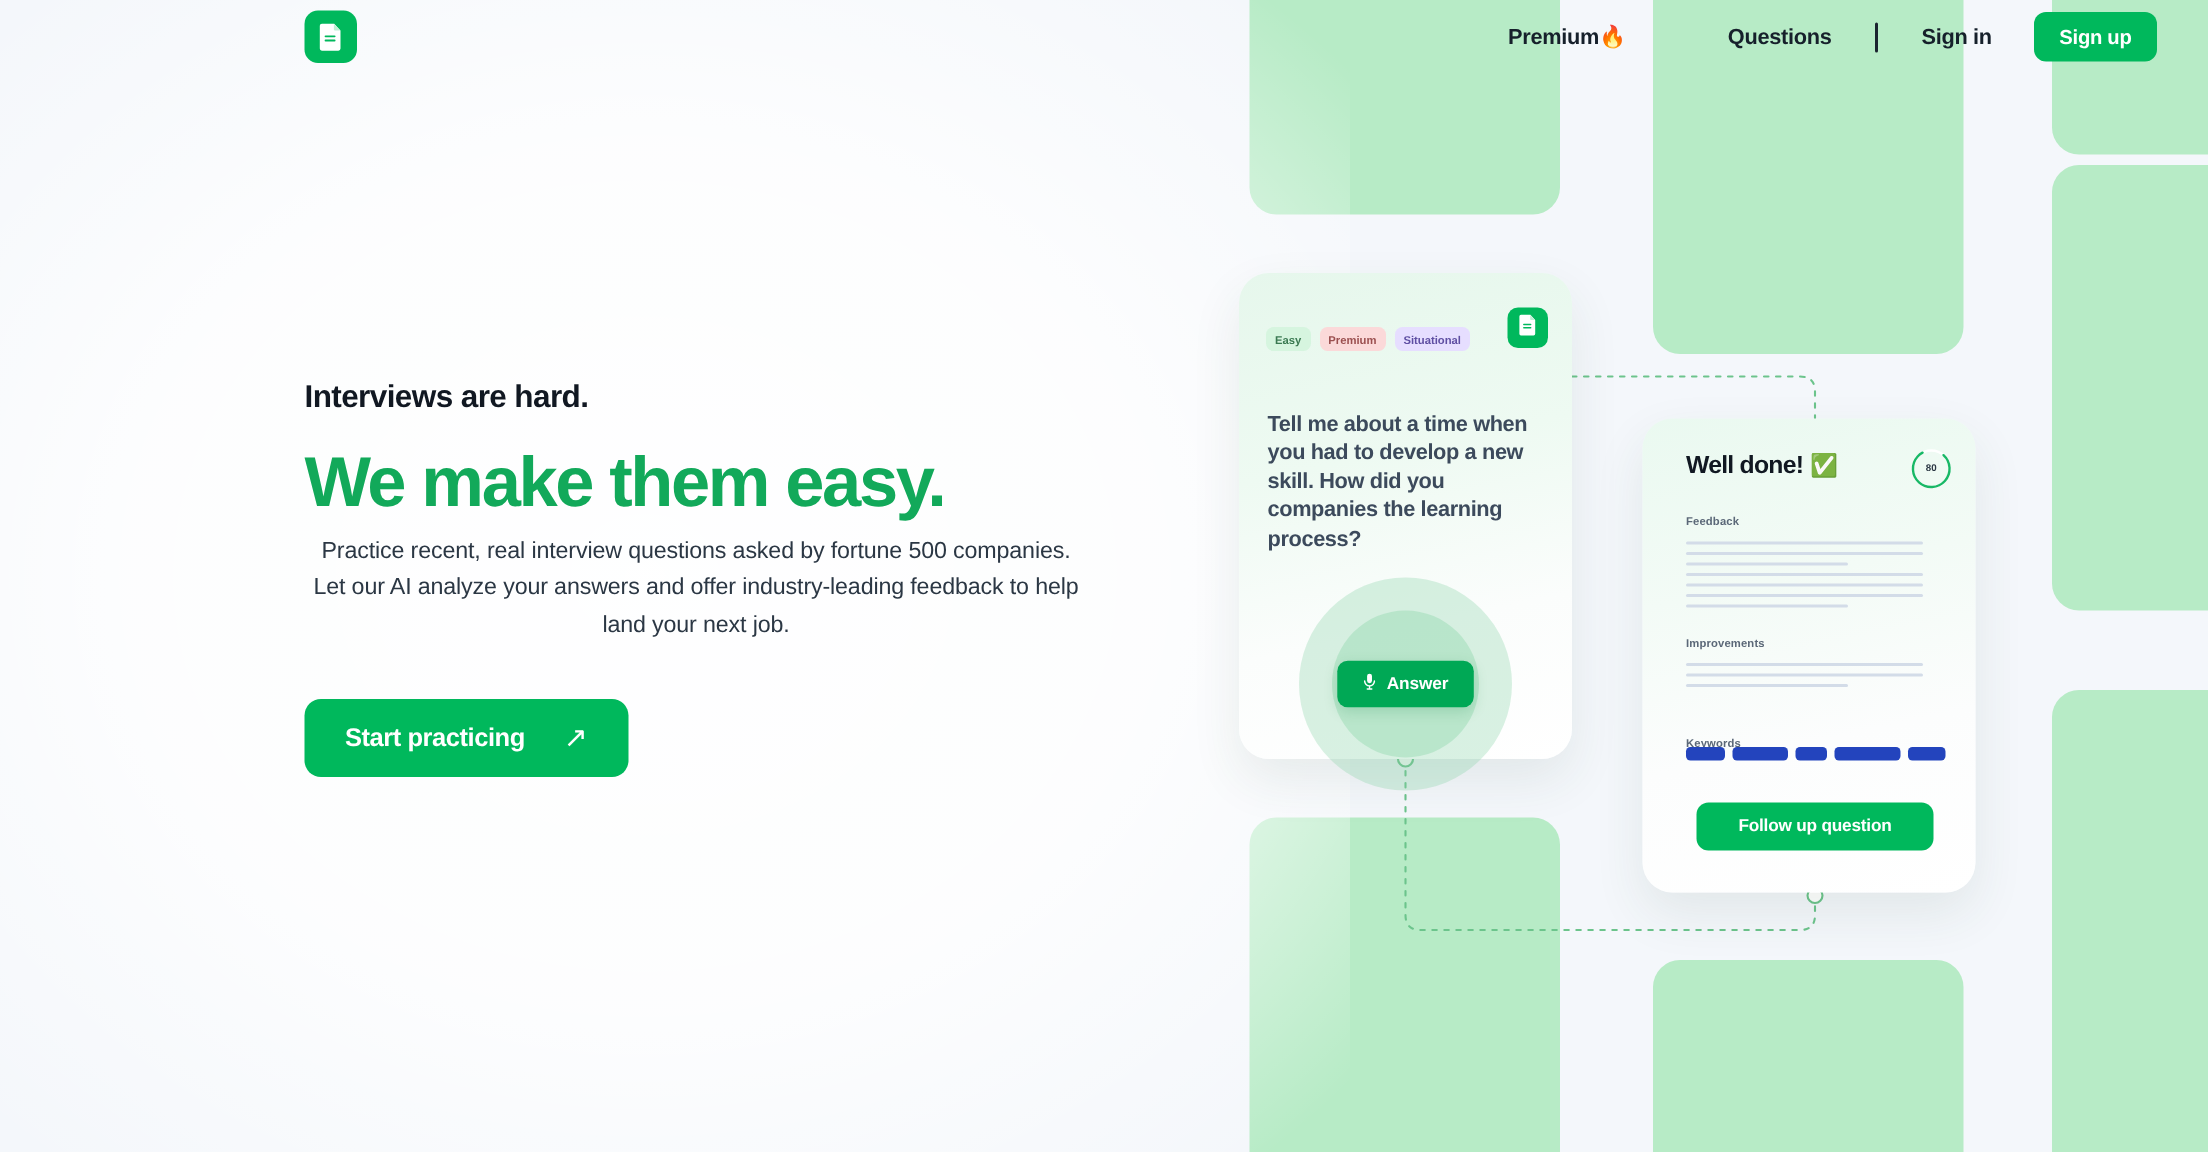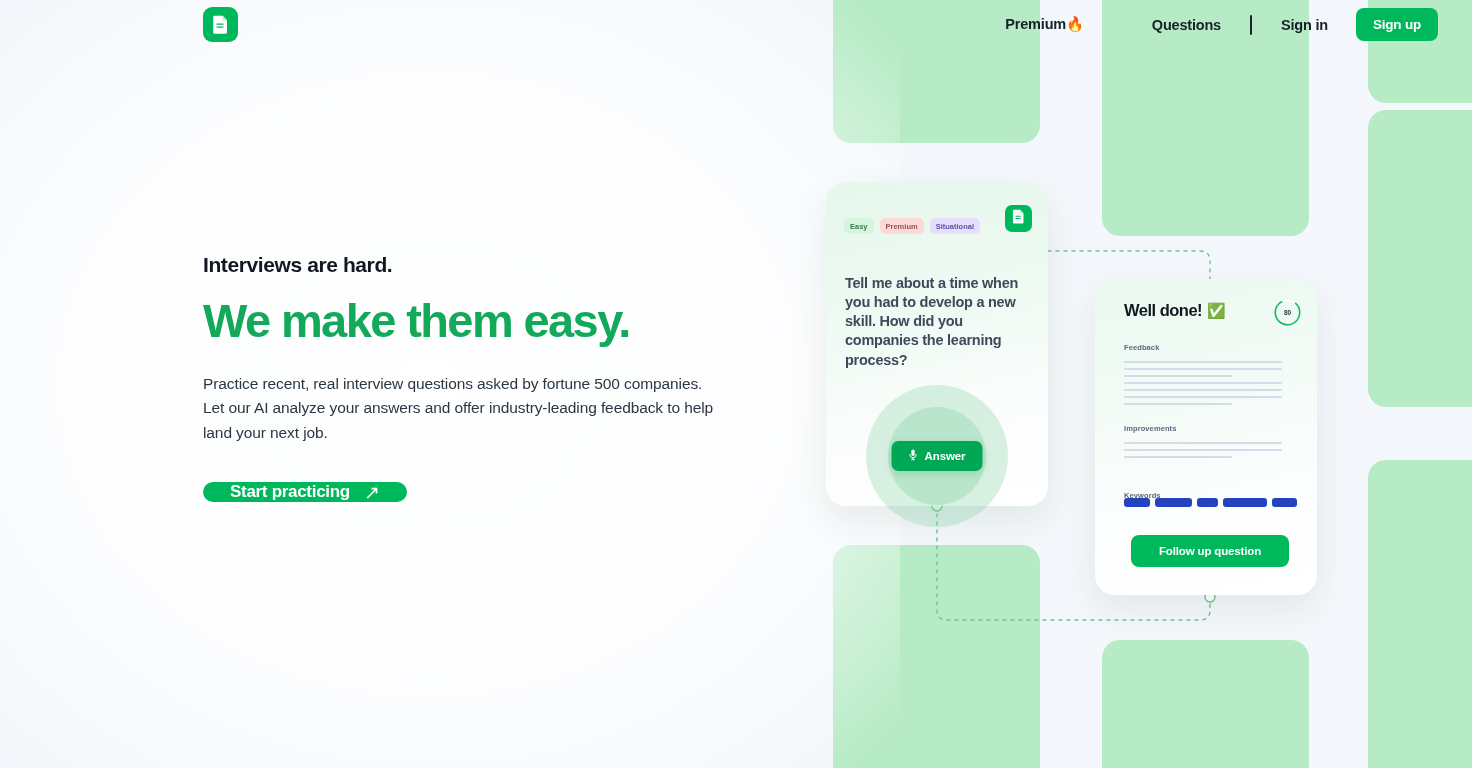--- a/index.html
+++ b/index.html
@@ -113,37 +113,38 @@
   }
   .hero-title {
     font-size: 47px;
     font-weight: 700;
     color: #12a95a;
     letter-spacing: -1.6px;
     line-height: 1.14;
     margin-top: 16px;
   }
   .hero-sub {
-    margin-top: 24px;
+    margin-top: 8px;
     font-size: 15.5px;
     line-height: 1.58;
     color: #2b3744;
     width: 522px;
     letter-spacing: -0.1px;
+    text-align: center;
   }
   .cta-btn {
     margin-top: 37px;
     display: inline-flex;
     align-items: center;
-    gap: 14px;
+    gap: 26px;
     background: #00b85c;
     color: #ffffff;
     border: none;
     border-radius: 11px;
-    padding: 0 27px;
+    padding: 16px 27px;
     font-size: 17px;
     font-weight: 700;
     letter-spacing: -0.3px;
     cursor: pointer;
     font-family: "Liberation Sans", sans-serif;
   }
   .cta-btn .arrow { font-size: 19px; line-height: 1; font-weight: 400; }
 
   
   .connectors { position: absolute; inset: 0; z-index: 25; pointer-events: none; }

